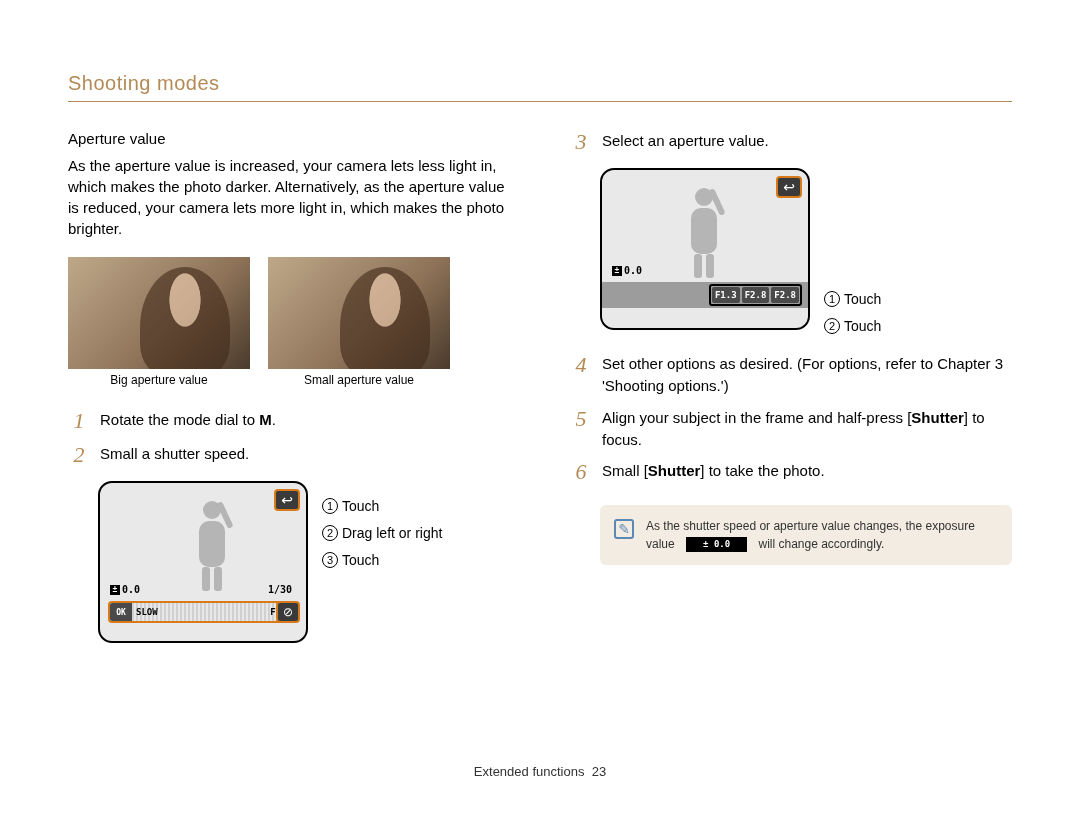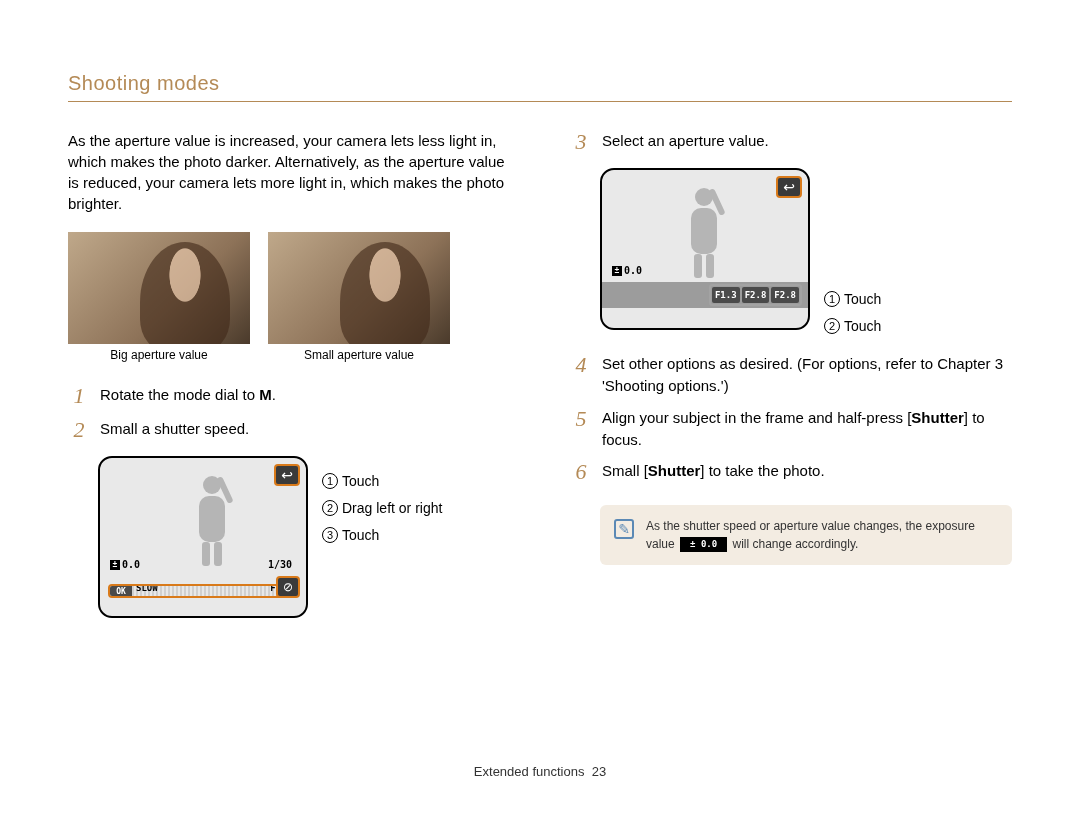--- a/index.html
+++ b/index.html
@@ -88,42 +88,42 @@
   .silhouette .leg{width:8px;height:24px;background:#b5b5b5;border-radius:3px;}
 
   .ev-label{
     position:absolute; font-family:monospace; font-size:10px; font-weight:700;
     color:#000; display:flex; align-items:center; gap:2px;
   }
   .ev-icon{width:10px;height:10px;background:#000;color:#fff;font-size:8px;line-height:10px;text-align:center;}
 
   .shutter-bar{
     position:absolute; bottom:18px; left:8px; right:8px;
-    height:14px; border:2px solid #d97a1a; border-radius:4px;
+    height:22px; border:2px solid #d97a1a; border-radius:4px;
     background:#fff; display:flex; align-items:flex-end;
     font-family:monospace; font-size:9px; font-weight:700;
     overflow:hidden;
   }
   .shutter-bar .ok{width:22px;height:100%;background:#4a4a4a;color:#fff;display:flex;align-items:center;justify-content:center;font-size:8px;}
   .shutter-bar .track{flex:1;height:100%;background:repeating-linear-gradient(90deg,#d0d0d0 0 2px,#e8e8e8 2px 4px);position:relative;display:flex;align-items:center;justify-content:space-between;padding:8px 4px;}
   .callouts { font-size:14px; line-height:1.9; margin-top:12px; }
   .circ{
     display:inline-block;width:16px;height:16px;border:1px solid #000;border-radius:50%;
     font-size:11px;line-height:15px;text-align:center;margin-right:4px;
     vertical-align:1px;
   }
 
   
   .ap-strip{
     position:absolute; bottom:20px; left:0; right:0; height:26px;
     background:#9c9c9c;
   }
   .ap-boxes{
     position:absolute; bottom:22px; right:6px; display:flex; gap:2px;
-    border:2px solid #a3a3a3; border-radius:3px; padding:1px;
+    border:2px solid #000000; border-radius:3px; padding:1px;
   }
   .ap-boxes span{
     font-family:monospace;font-size:9px;font-weight:700;
     background:#4a4a4a;color:#fff;padding:3px 3px;border-radius:2px;
   }
 
   .note-box{
     display:flex; gap:12px;
     background:#f3ece2;
     border-radius:6px;
@@ -133,39 +133,40 @@
     font-size:12px; line-height:1.5;
     color:#333;
   }
   .note-icon{
     width:20px;height:20px;border:2px solid #5b89b5;color:#5b89b5;
     font-size:14px;line-height:17px;text-align:center;border-radius:3px;
     flex-shrink:0;margin-top:2px;
   }
   .note-ev{
     display:inline-block;background:#000;color:#fff;font-family:monospace;
-    font-size:9px;font-weight:700;padding:1px 10px;margin:0 2px;vertical-align:1px;
+    font-size:9px;font-weight:700;padding:1px 17px;margin:0 8px;vertical-align:1px;
   }
 
   .footer{
     position:absolute;bottom:36px;left:0;right:0;
     text-align:center;font-size:13px;color:#333;
   }
 </style>
 </head>
 <body>
 
 <div>
   <div class="header-title">Shooting modes</div>
   <hr class="header-rule">
 </div>
 
 <div class="columns">
 
   <div class="col">
+    <div class="subhead">Aperture value</div>
     <div class="body-text">As the aperture value is increased, your camera lets less light in, which makes the photo darker. Alternatively, as the aperture value is reduced, your camera lets more light in, which makes the photo brighter.</div>
 
     <div class="imgrow">
       <div class="thumb-wrap">
         <div class="thumb"></div>
         <div class="caption">Big aperture value</div>
       </div>
       <div class="thumb-wrap">
         <div class="thumb"></div>
         <div class="caption">Small aperture value</div>

